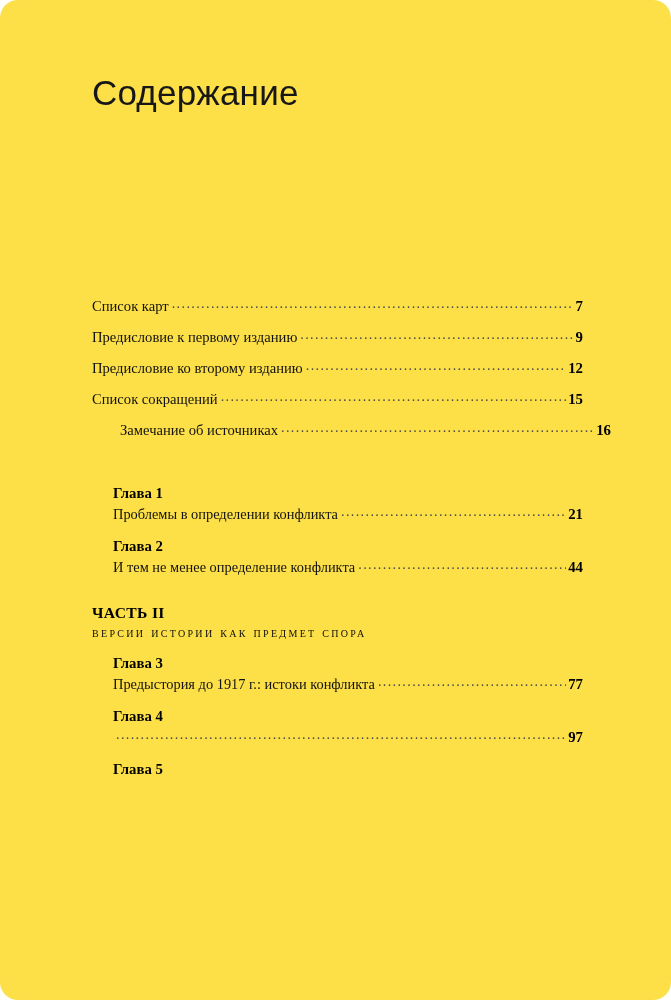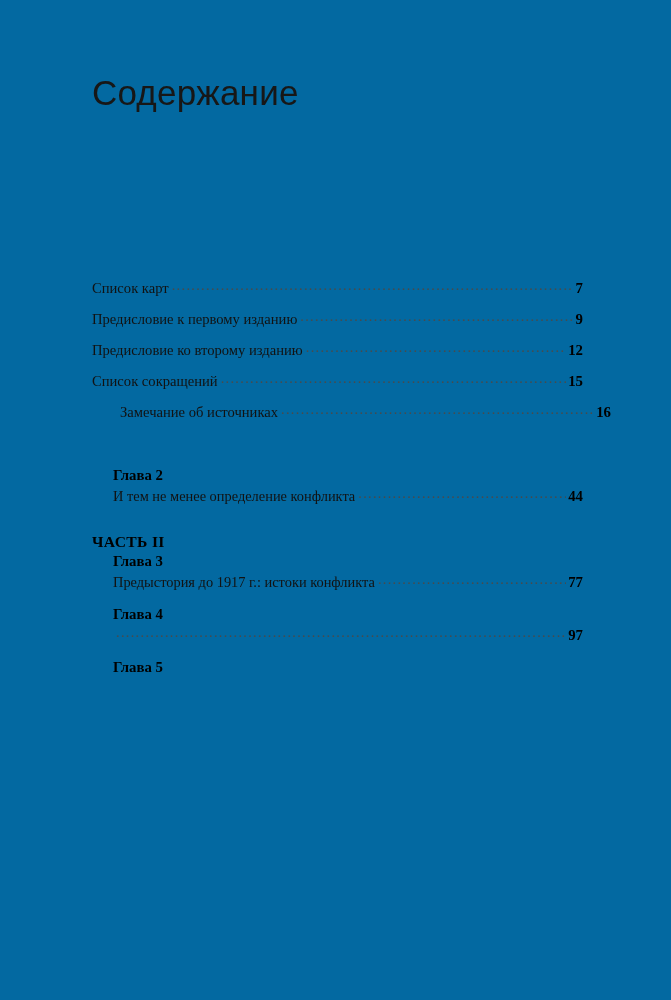--- a/index.html
+++ b/index.html
@@ -6,25 +6,26 @@
   html, body {
     margin: 0;
     padding: 0;
     background: #ffffff;
   }
 
   .page {
     position: relative;
     width: 671px;
     height: 1000px;
-    background: #0369a1;
+    background: #fde047;
     overflow: hidden;
     box-sizing: border-box;
     font-family: "Liberation Serif", "DejaVu Serif", serif;
     color: #111111;
+    border-radius: 18px;
     -webkit-font-smoothing: antialiased;
   }
 
   
   .toc-title {
     position: absolute;
     left: 92px;
     top: 72px;
     font-family: "Liberation Sans", "DejaVu Sans", sans-serif;
     font-weight: 300;
@@ -32,21 +33,21 @@
     line-height: 42px;
     letter-spacing: 0.2px;
     color: #171717;
     white-space: nowrap;
   }
 
   
   .toc-body {
     position: absolute;
     left: 92px;
-    top: 278px;
+    top: 296px;
     width: 491px;
   }
 
   
   .front-matter {
     margin: 0;
   }
 
   .entry {
     display: flex;
@@ -212,38 +213,47 @@
 
     </div>
 
     <div class="part-gap-1"></div>
 
     <div class="part">
 
 
       <div class="chapters">
 
+        <div class="chapter">
+          <div class="chapter-title">Глава 1</div>
+          <div class="chapter-entry">
+            <span class="chapter-text">Проблемы в определении конфликта</span>
+            <span class="leader"></span>
+            <span class="entry-page">21</span>
+          </div>
+        </div>
 
         <div class="chapter">
           <div class="chapter-title">Глава 2</div>
           <div class="chapter-entry">
             <span class="chapter-text">И тем не менее определение конфликта</span>
             <span class="leader"></span>
             <span class="entry-page">44</span>
           </div>
         </div>
 
       </div>
     </div>
 
     <div class="part-gap-2"></div>
 
     <div class="part">
 
       <div class="part-number">ЧАСТЬ II</div>
+      <div class="part-name">Версии истории как предмет спора</div>
 
       <div class="chapters">
 
         <div class="chapter">
           <div class="chapter-title">Глава 3</div>
           <div class="chapter-entry">
             <span class="chapter-text">Предыстория до 1917 г.: истоки конфликта</span>
             <span class="leader"></span>
             <span class="entry-page">77</span>
           </div>

